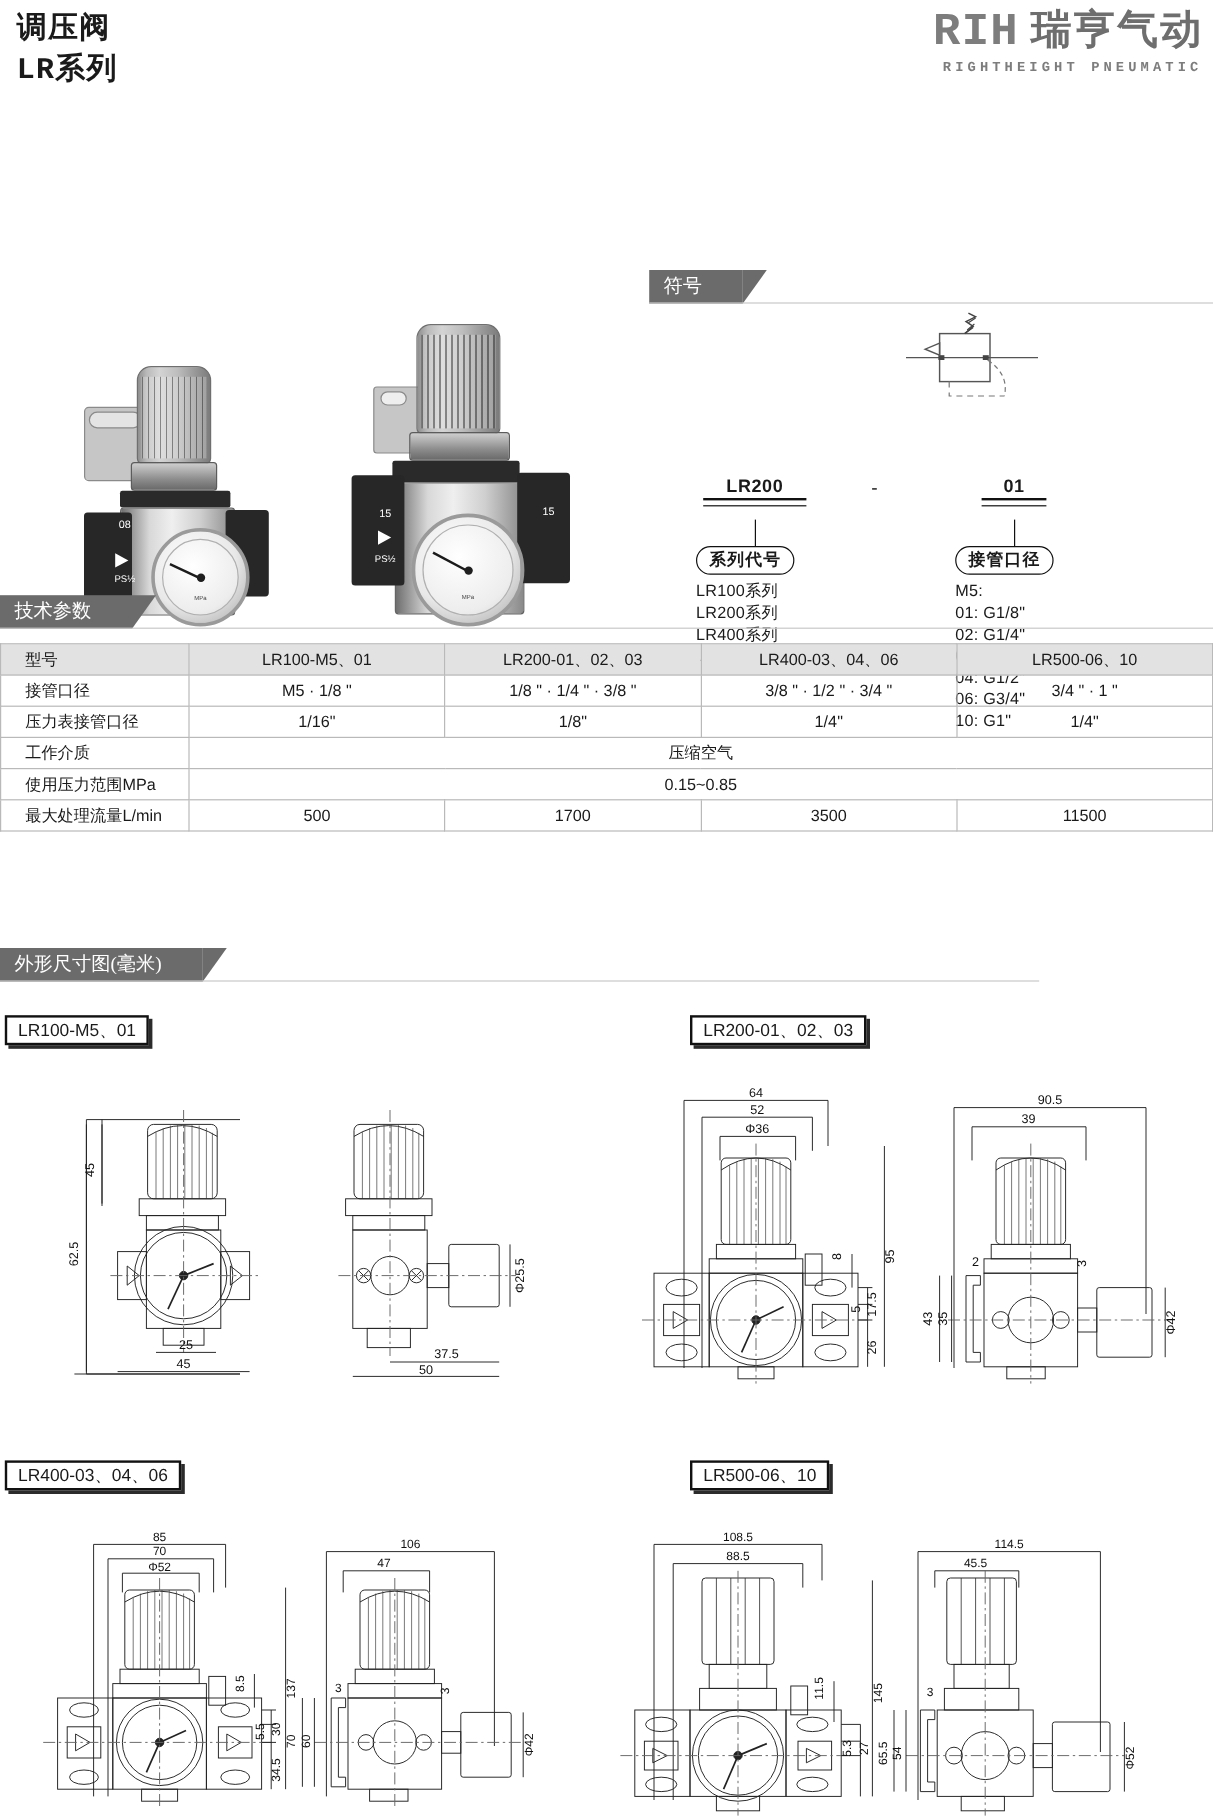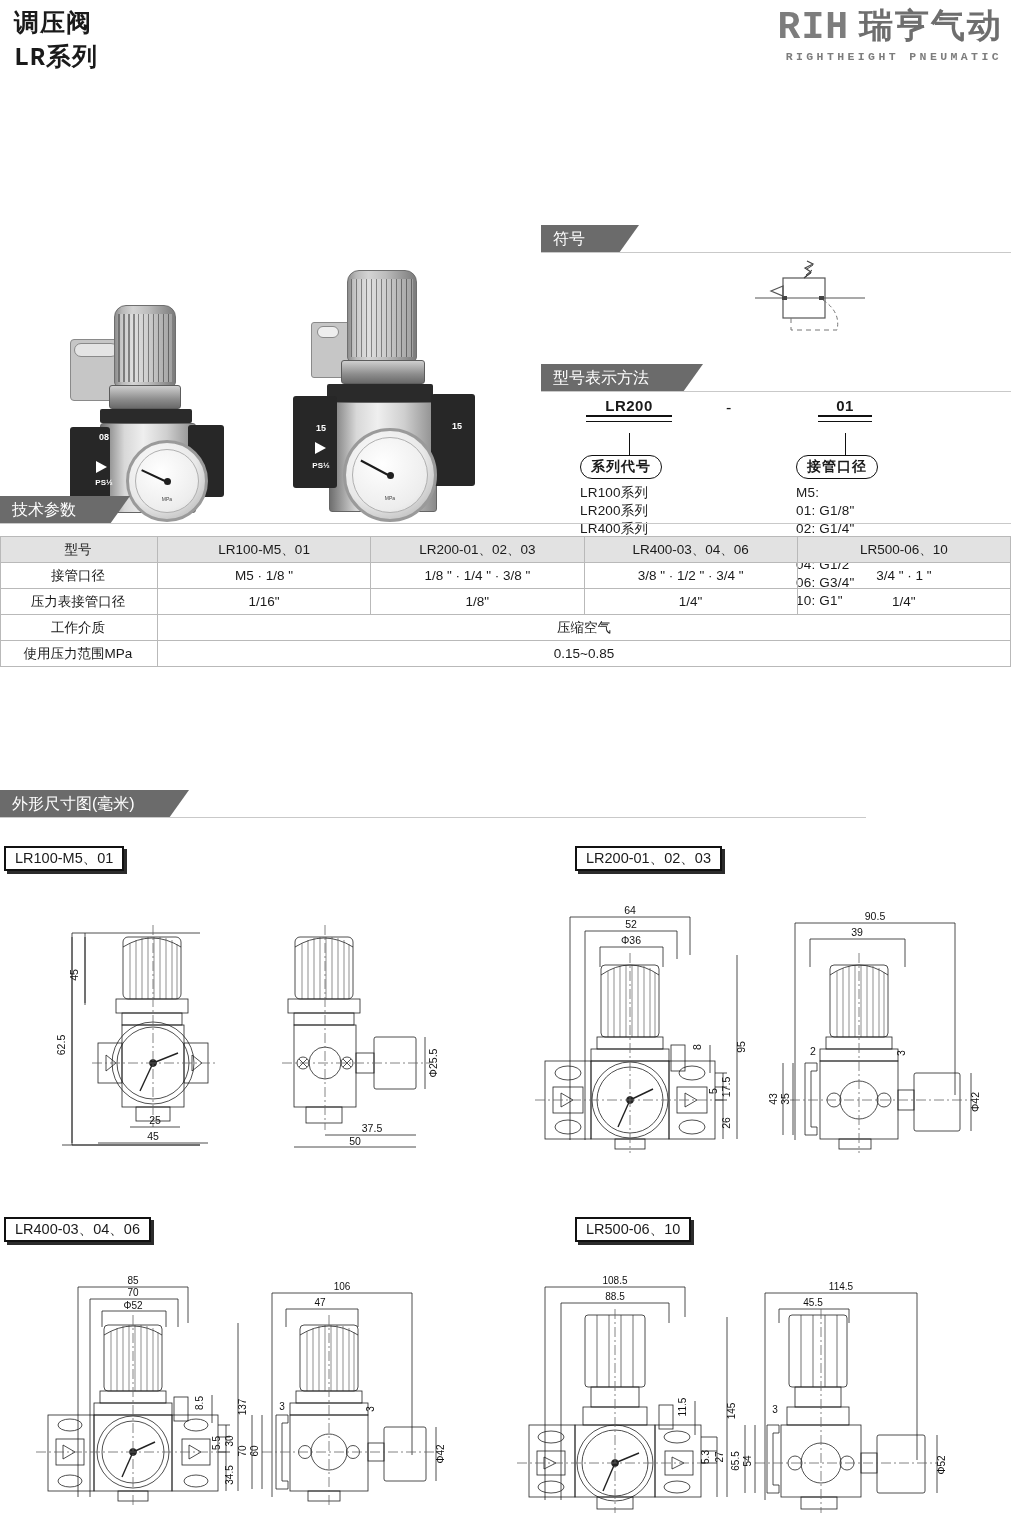--- a/index.html
+++ b/index.html
@@ -105,21 +105,21 @@
   }
   .gauge-hub {
     position: absolute; left: 50%; top: 50%; width: 7px; height: 7px;
     margin: -3.5px 0 0 -3.5px; border-radius: 50%; background: #1f1f1f;
   }
   .gauge-txt {
     position: absolute; width: 100%; text-align: center;
     font-size: 5px; color: #444;
   }
   .psig {
-    position: absolute; color: #fff; font-weight: 700;
+    position: absolute; color: #fff; font-weight: 400;
     font-size: 9px; text-align: center; line-height: 1.1;
   }
   .arrow-wh {
     width: 0; height: 0; border-style: solid;
     border-width: 6px 0 6px 11px;
     border-color: transparent transparent transparent #ffffff;
   }
 
   
   .symbol-wrap { position: absolute; left: 755px; top: 168px; width: 130px; height: 90px; }
@@ -140,21 +140,21 @@
   .spec-table {
     border-collapse: collapse; width: 1011px;
     font-size: 13.5px; table-layout: fixed;
   }
   .spec-table td {
     border: 1px solid #b9b9b9;
     height: 26px; padding: 0 8px;
     text-align: center; white-space: nowrap;
   }
   .spec-table td.rowhead {
-    text-align: center; width: 157px; padding-left: 6px;
+    text-align: left; width: 157px; padding-left: 20px;
   }
   .spec-table tr.head td { background: #e2e2e2; }
 
   
   .dim-label {
     display: inline-block; border: 2px solid #111;
     padding: 1px 9px; font-size: 14.5px; background: #fff;
     box-shadow: 3px 3px 0 #2b2b2b;
   }
   .draw-cell { position: absolute; }
@@ -242,24 +242,20 @@
       <rect x="27" y="36" width="5" height="4" fill="#444"></rect>
       <rect x="64" y="36" width="5" height="4" fill="#444"></rect>
       <path d="M28 26 L16 31 L28 36 Z" fill="none" stroke="#555" stroke-width="1.2"></path>
       <path d="M49 18 L56 12 L50 8 L58 4 L52 1" fill="none" stroke="#444" stroke-width="1.2"></path>
       <path d="M49 18 L56 13 M51 15 L57 10 M52 9 L58 5" fill="none" stroke="#444" stroke-width="1"></path>
       <path d="M68 40 Q86 52 82 70" fill="none" stroke="#777" stroke-width="1" stroke-dasharray="4 3"></path>
       <path d="M36 58 L36 70 L82 70" fill="none" stroke="#777" stroke-width="1" stroke-dasharray="5 4"></path>
     </svg>
   </div>
 
-  <div class="banner" style="position:absolute; left:541px; top:272px; width:470px;">
-    <span class="banner-bar">型号表示方法</span>
-    <span class="banner-rule"></span>
-  </div>
 
   <div class="model-tree">
     <div style="position:relative; height:36px;">
       <div style="position:absolute; left:38px; top:0; width:86px; text-align:center;">
         <div class="mt-code">LR200</div>
         <div class="mt-underline"></div>
         <div class="mt-underline2" style="margin-top:2px;"></div>
       </div>
       <div style="position:absolute; left:178px; top:2px; font-size:16px;">-</div>
       <div style="position:absolute; left:270px; top:0; width:54px; text-align:center;">
@@ -330,25 +326,32 @@
       <td>1/4"</td>
     </tr>
     <tr>
       <td class="rowhead">工作介质</td>
       <td colspan="4">压缩空气</td>
     </tr>
     <tr>
       <td class="rowhead">使用压力范围MPa</td>
       <td colspan="4">0.15~0.85</td>
     </tr>
+    <tr>
+      <td class="rowhead">最大处理流量L/min</td>
+      <td>500</td>
+      <td>1700</td>
+      <td>3500</td>
+      <td>11500</td>
+    </tr>
   </tbody>
     </table>
 </div>
 
-<div class="banner" style="position:absolute; left:0; top:790px; width:866px;">
+<div class="banner" style="position:absolute; left:0; top:790px; width:866px;font-family:Liberation Serif, serif;">
   <span class="banner-bar">外形尺寸图(毫米)</span>
   <span class="banner-rule"></span>
 </div>
 
 <div style="position:absolute; left:4px; top:846px;">
   <span class="dim-label">LR100-M5、01</span>
 </div>
 
 <div class="draw-cell" style="left:0; top:895px; width:505px; height:270px;">
   <svg width="505" height="270" viewBox="0 0 505 270">

